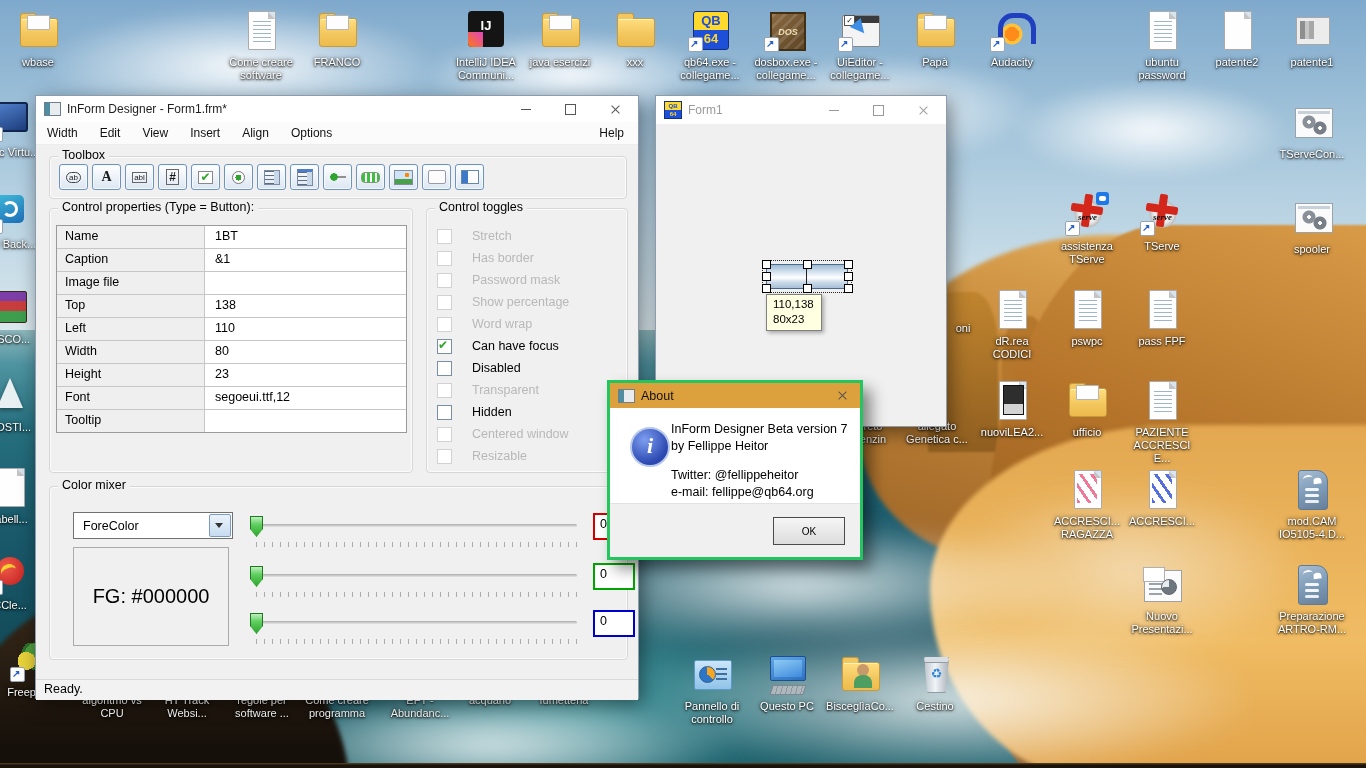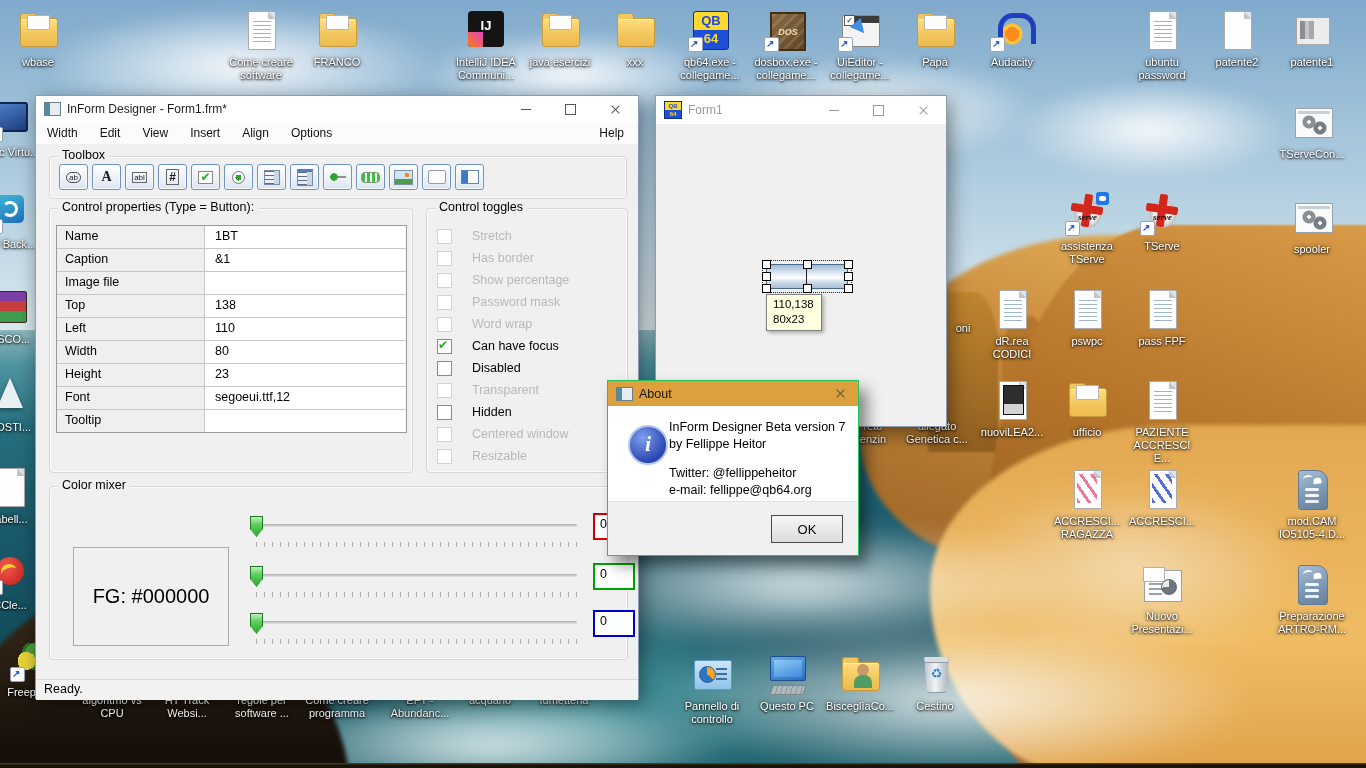--- a/index.html
+++ b/index.html
@@ -179,32 +179,32 @@
   .qbmini{width:16px;height:16px;background:linear-gradient(180deg,#FFD92E 0 50%,#1E4FD8 50% 100%);border:1px solid #13307E;text-align:center;}
   .qbmini b{display:block;font-size:6px;line-height:8px;font-weight:bold;}
   .qbmini b:first-child{color:#1E4FD8;} .qbmini b:last-child{color:#FFD92E;}
   .hbox{position:absolute;left:106px;top:164px;width:88px;height:31px;border:1px dotted #222;}
   .selbtn{position:absolute;left:3px;top:3px;width:80px;height:23px;border:1px solid #4A6A8A;background:linear-gradient(180deg,#9FBAD4 0%,#E4EEF6 40%,#FFFFFF 55%,#CBDAE8 75%,#A8C0D8 100%);}
   .hd{position:absolute;width:7px;height:7px;background:#fff;border:1px solid #000;z-index:3;}
   .conn{position:absolute;left:43px;top:4px;width:1px;height:21px;background:#222;}
   .ttip{position:absolute;left:110px;top:198px;background:#FFFFE1;border:1px solid #808080;padding:2px 7px 3px 6px;font-size:11.5px;color:#000;line-height:15px;box-shadow:2px 2px 4px rgba(0,0,0,.3);text-align:left;}
 
   
-  #about{left:607px;top:380px;width:250px;height:174px;z-index:12;border:1px solid #22c55e;background:#eab308;box-shadow:8px 9px 14px rgba(0,0,0,.45);}
+  #about{left:607px;top:380px;width:250px;height:174px;z-index:12;border:3px solid #22c55e;background:#eab308;box-shadow:8px 9px 14px rgba(0,0,0,.45);}
   #about .tbar{height:25px;background:#DCA13C;}
   #about .ttxt{color:#111;font-size:12.5px;}
   #about .wbtns{height:25px;}
   .abody{position:absolute;left:0;right:0;top:25px;height:96px;background:#fff;}
   .info-ic{position:absolute;left:20px;top:19px;width:36px;height:36px;border-radius:50%;
     background:radial-gradient(circle at 35% 30%,#7E9EF0,#2A48B0 70%);border:2px solid #B8C8EC;
     color:#fff;font-family:"Liberation Serif",serif;font-weight:bold;font-style:italic;font-size:22px;line-height:34px;text-align:center;}
   .atext{position:absolute;left:61px;top:13px;font-size:12.5px;line-height:17px;color:#000;}
   .asp{height:12px;}
   .afoot{position:absolute;left:0;right:0;bottom:0;height:53px;background:#F0F0F0;border-top:1px solid #E2E2E2;}
-  .okbtn{position:absolute;left:163px;top:13px;width:70px;height:26px;border:1px solid #4A4A4A;background:linear-gradient(180deg,#F6F6F6,#DCDCDC);font-size:13px;color:#000;display:flex;align-items:center;justify-content:center;}
+  .okbtn{position:absolute;left:163px;top:13px;width:70px;height:26px;border:1px solid #4A4A4A;background:linear-gradient(180deg,#F6F6F6,#DCDCDC);font-size:10px;color:#000;display:flex;align-items:center;justify-content:center;}
 
   
   .tsliver{position:absolute;left:0;right:0;bottom:0;height:5px;z-index:20;background:linear-gradient(180deg,#5A4526,#1A130B 45%);}
 </style>
 </head>
 <body>
 
 <div class="screen">
 
   <div class="bg">
@@ -633,25 +633,25 @@
         <div class="trow">
             <span class="cb dis"></span>
             <span class="tlbl dis">Stretch</span>
           </div>
         <div class="trow">
             <span class="cb dis"></span>
             <span class="tlbl dis">Has border</span>
           </div>
         <div class="trow">
             <span class="cb dis"></span>
+            <span class="tlbl dis">Password mask</span>
+          </div>
+        <div class="trow">
+            <span class="cb dis"></span>
             <span class="tlbl dis">Show percentage</span>
-          </div>
-        <div class="trow">
-            <span class="cb dis"></span>
-            <span class="tlbl dis">Password mask</span>
           </div>
         <div class="trow">
             <span class="cb dis"></span>
             <span class="tlbl dis">Word wrap</span>
           </div>
         <div class="trow">
             <span class="cb chk"></span>
             <span class="tlbl">Can have focus</span>
           </div>
         <div class="trow">
@@ -672,20 +672,24 @@
           </div>
         <div class="trow">
             <span class="cb dis"></span>
             <span class="tlbl dis">Resizable</span>
           </div>
       </div>
     </div>
 
     <div class="grp" style="left:13px;top:390px;width:577px;height:172px;">
       <span class="glabel">Color mixer</span>
+      <div class="combo">
+        <span class="ctxt">ForeColor</span>
+        <span class="cbtn"></span>
+      </div>
       <div class="preview">
         <span>FG: #000000</span>
       </div>
       <div class="srow" style="top:29px;">
         <span class="track"></span>
         <span class="thumb"></span>
         <span class="ticks"></span>
       </div>
       <div class="srow" style="top:79px;">
         <span class="track"></span>

